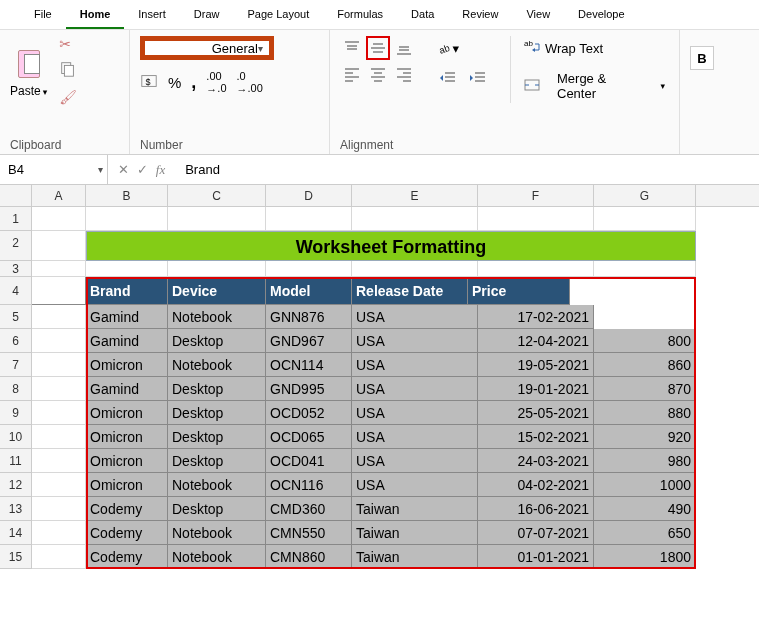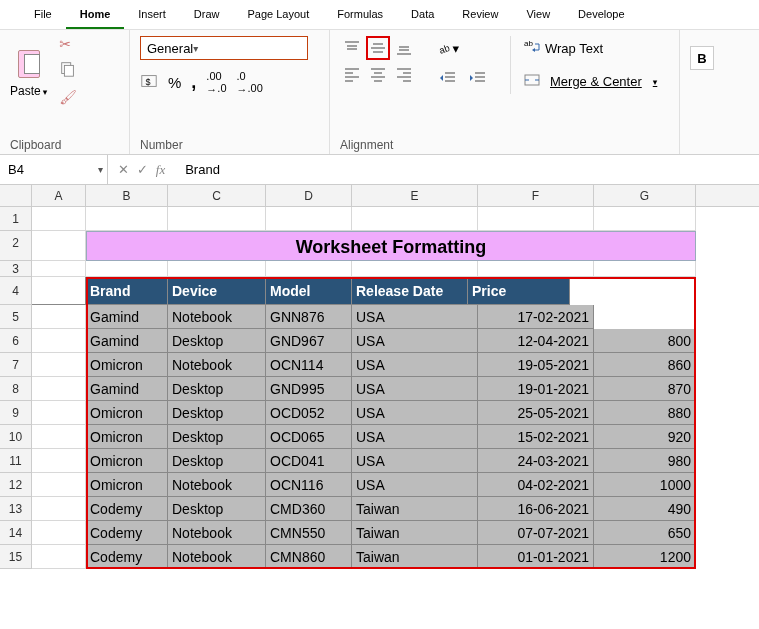--- a/index.html
+++ b/index.html
@@ -16,25 +16,25 @@
 .group-label { text-align: left; font-size: 12px; color: #555; padding-top: 4px; position: relative; }
 .row { display: flex; gap: 6px; align-items: center; }
 .ricon { width: 24px; height: 24px; display: inline-flex; align-items: center; justify-content: center; border: 1px solid transparent; }
 .ricon.hl { border: 2px solid #d00; }
 .paste-big { display: flex; flex-direction: column; align-items: center; }
 .clipboard-ic { width: 32px; height: 36px; position: relative; }
 .clipboard-ic .board { position:absolute; width:22px; height:28px; border:1px solid #b88; background:#fce; left:5px; top:6px; border-radius:2px; }
 .clipboard-ic .page { position:absolute; width:16px; height:20px; border:1px solid #888; background:#fff; left:11px; top:10px; }
 .paste-lbl { font-size: 12px; margin-top: 4px; }
 .paste-dd::after { content:"▾"; font-size:9px; margin-left:2px; }
-.numfmt { width:168px; height:24px; border:1px solid #c2410c; background:#fff; display:flex; align-items:center; padding:0 6px; justify-content:flex-start; }
+.numfmt { width:134px; height:24px; border:5px solid #c2410c; background:#fff; display:flex; align-items:center; padding:0 6px; justify-content:flex-end; }
 .numfmt::after{content:"▾"; font-size:10px; color:#555;}
 .align-grid { display: grid; grid-template-columns: repeat(3, 24px); gap: 2px; }
 .wrap-row { display:flex; align-items:center; gap:4px; padding:2px 4px; }
-.merge-row { display:flex; align-items:center; gap:9px; padding:2px 4px;text-decoration:underline; }
+.merge-row { display:flex; align-items:center; gap:16px; padding:2px 4px; }
 .font-sel { width:80px; height:24px; border:1px solid #ccc; background:#fff; padding:0 4px; display:flex; align-items:center; }
 .bold-btn { width:24px; height:24px; border:1px solid #ccc; background:#fff; font-weight:bold; display:inline-flex; align-items:center; justify-content:center; }
 .scissors { color:#c77; font-size:14px; }
 .brush { color:#c77; font-size:14px; }
 
 
 .fbar { display:flex; align-items:center; border-bottom:1px solid #ccc; height:30px; }
 .namebox { width:108px; border-right:1px solid #ccc; height:100%; display:flex; align-items:center; padding-left:8px; justify-content:space-between; padding-right:4px; }
 .namebox::after{content:"▾"; font-size:10px; color:#555;}
 .fx-btns { display:flex; gap:8px; padding:0 10px; color:#888; }
@@ -45,21 +45,21 @@
 .grid-wrap { position:relative; }
 .colheads { display:flex; background:#f3f3f3; border-bottom:1px solid #ccc; height:22px; }
 .corner { width:32px; border-right:1px solid #ccc; }
 .ch { border-right:1px solid #ccc; text-align:center; font-size:12px; color:#333; line-height:22px; }
 .ch.A{width:54px;} .ch.B{width:82px;} .ch.C{width:98px;} .ch.D{width:86px;} .ch.E{width:126px;} .ch.F{width:116px;} .ch.G{width:102px;}
 .rowline { display:flex; height:24px; }
 .rh { width:32px; background:#f3f3f3; border-right:1px solid #ccc; border-bottom:1px solid #ccc; text-align:center; font-size:12px; line-height:24px; color:#333; }
 .cell { border-right:1px solid #d8d8d8; border-bottom:1px solid #d8d8d8; padding:0 4px; line-height:24px; font-size:14px; }
 .cell.A{width:54px;} .cell.B{width:82px;} .cell.C{width:98px;} .cell.D{width:86px;} .cell.E{width:126px;} .cell.F{width:116px; text-align:right;} .cell.G{width:102px; text-align:right;}
 
-.title-row .merged { background:#f0abfc; font-weight:bold; font-size:18px; text-align:center; border:1px solid #9ab; }
+.title-row .merged { background:#84cc16; font-weight:bold; font-size:18px; text-align:center; border:1px solid #9ab; }
 .hdr-row .cell { background:#2a5378; color:#fff; font-weight:bold; border-right:1px solid #888; border-bottom:1px solid #888; }
 .data-row .cell.B,.data-row .cell.C,.data-row .cell.D,.data-row .cell.E,.data-row .cell.F,.data-row .cell.G { background:#bcbcbc; border-right:1px solid #888; border-bottom:1px solid #888; }
 
 .sel-box { position:absolute; border:2px solid #d00; pointer-events:none; }
 
 svg.ic { width:18px; height:18px; }
 </style>
 </head>
 <body>
 
@@ -388,19 +388,19 @@
         <div class="cell G">650</div>
       </div>
       <div class="rowline data-row">
         <div class="rh">15</div>
         <div class="cell A" style="background:#fff"></div>
         <div class="cell B">Codemy</div>
         <div class="cell C">Notebook</div>
         <div class="cell D">CMN860</div>
         <div class="cell E">Taiwan</div>
         <div class="cell F">01-01-2021</div>
-        <div class="cell G">1200</div>
+        <div class="cell G">1800</div>
       </div>
     </div>
 
   <div class="sel-box" style="left:86px; top:92px; width:610px; height:292px;"></div>
 
 </div>
 
 </body></html>

